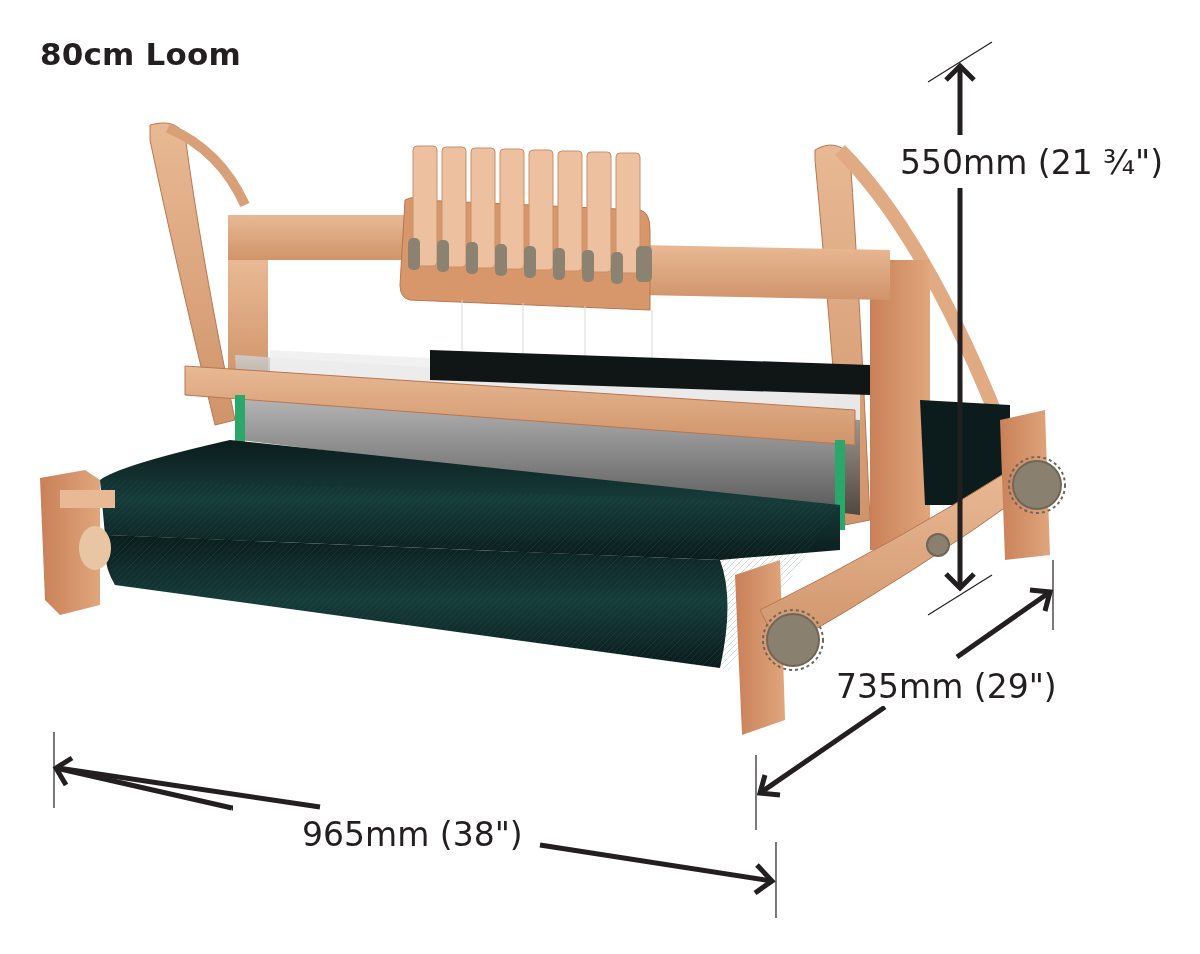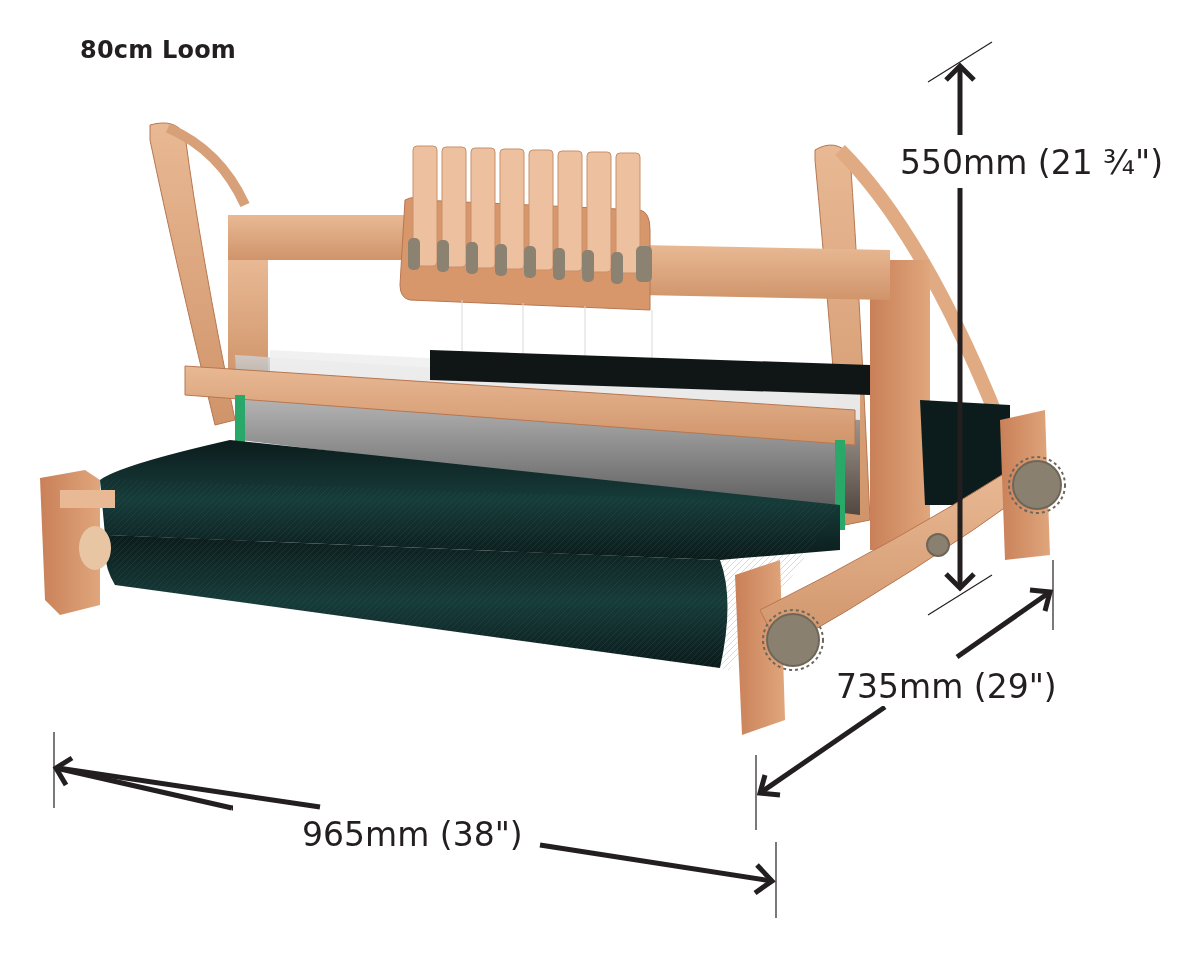--- a/index.html
+++ b/index.html
@@ -1,19 +1,19 @@
 <!DOCTYPE html>
 <html><head>
 <meta charset="utf-8">
 <style>
   html, body { margin: 0; padding: 0; background: #ffffff; }
   body { width: 1200px; height: 954px; position: relative; overflow: hidden;
          font-family: "DejaVu Sans", "Liberation Sans", sans-serif; }
-  .title { position: absolute; left: 40px; top: 36px; font-size: 24px; font-weight: bold;
-           color: #231f20; letter-spacing: 0.2px; margin-left: 40px; }
+  .title { position: absolute; left: 40px; top: 36px; font-size: 31px; font-weight: bold;
+           color: #231f20; letter-spacing: 0.2px; }
   .dim-label { position: absolute; font-size: 33px; color: #231f20; white-space: nowrap;
                background: #ffffff; padding: 0 4px; }
   #label-height { left: 896px; top: 143px; background: transparent; }
   #label-depth  { left: 832px; top: 667px; }
   #label-width  { left: 298px; top: 815px; }
   svg.stage { position: absolute; left: 0; top: 0; }
 </style>
 </head>
 <body>
 

